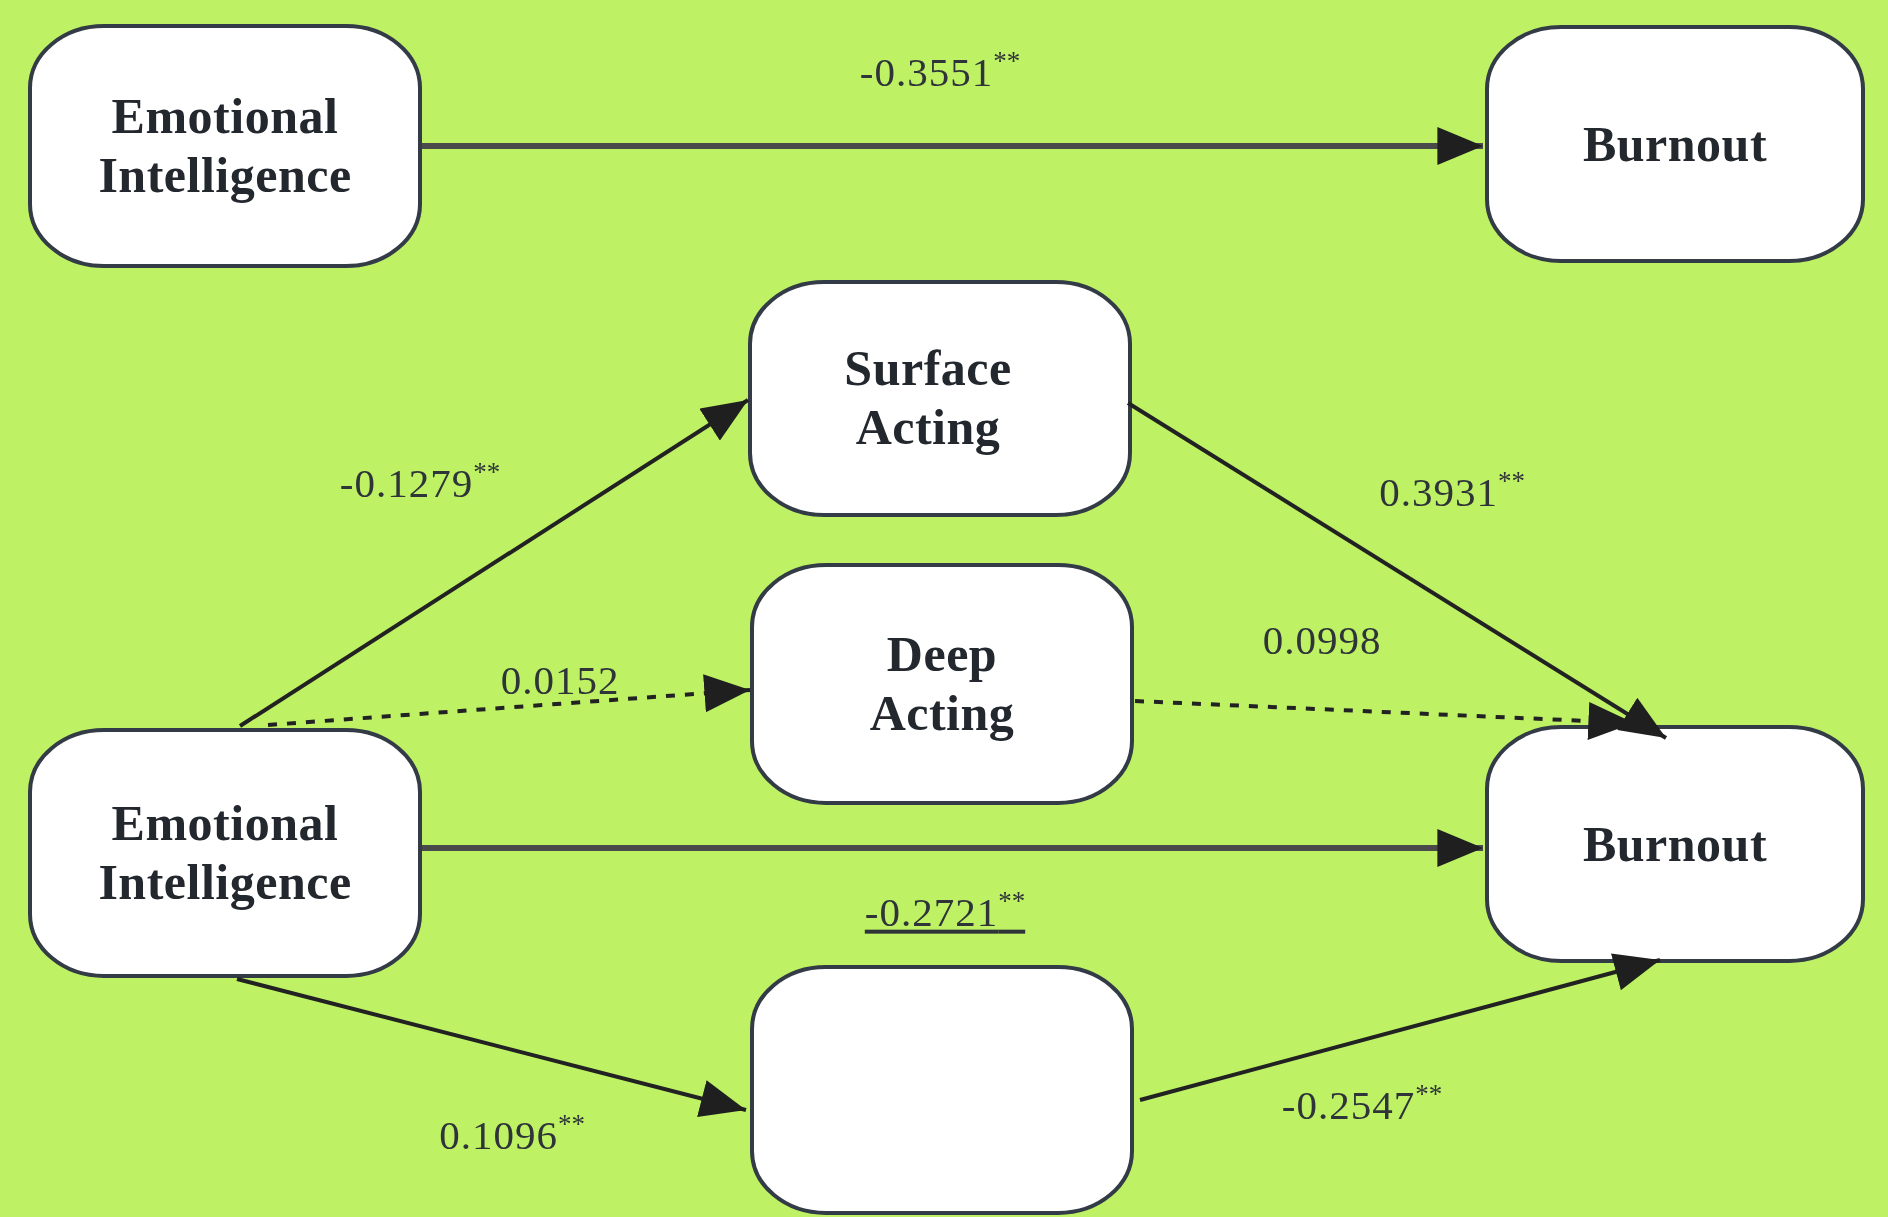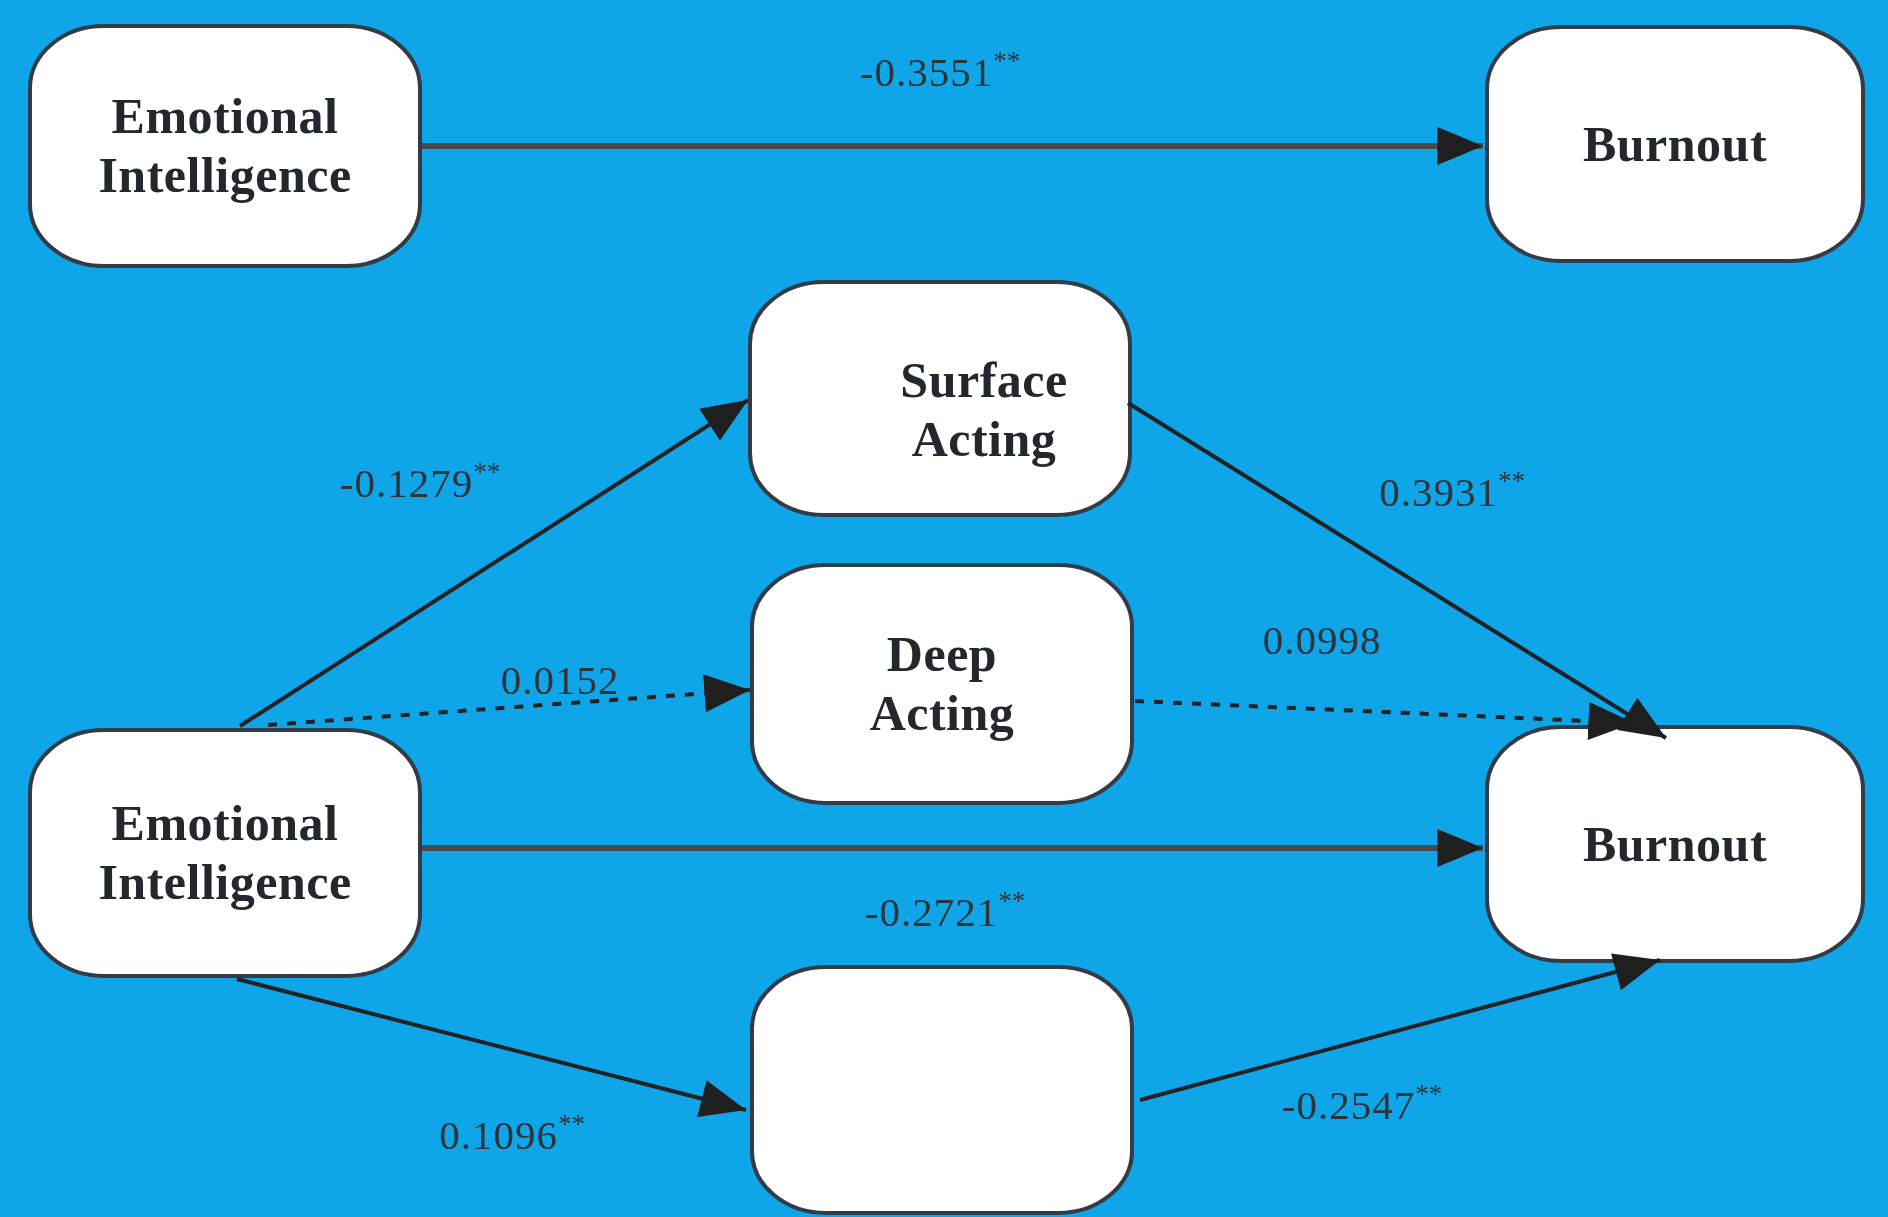--- a/index.html
+++ b/index.html
@@ -1,20 +1,20 @@
 <!DOCTYPE html>
 <html><head>
 <meta charset="utf-8">
 <style>
   html, body { margin: 0; padding: 0; background: #ffffff; }
   .canvas {
     position: relative;
     width: 1888px;
     height: 1217px;
-    background: #0ea5e9;
+    background: #bef264;
     overflow: hidden;
     font-family: "Liberation Serif", "DejaVu Serif", serif;
   }
   svg.wires {
     position: absolute;
     left: 0; top: 0;
     width: 1888px; height: 1217px;
   }
   .node-label {
     position: absolute;
@@ -75,37 +75,37 @@
     <line x1="1128" y1="403" x2="1666" y2="738" stroke="#222222" stroke-width="4" marker-end="url(#arrow)"></line>
 
     <line x1="1135" y1="701" x2="1634" y2="723" stroke="#222222" stroke-width="4" stroke-dasharray="9 10" marker-end="url(#arrow)"></line>
 
     <line x1="1140" y1="1100" x2="1660" y2="960" stroke="#222222" stroke-width="4" marker-end="url(#arrow)"></line>
   </svg>
 
   <div class="node-label" style="left:225px; top:146px;">Emotional
 Intelligence</div>
   <div class="node-label" style="left:1675px; top:144px;">Burnout</div>
-  <div class="node-label" style="left:984px; top:398px;margin-top:12px;">Surface
+  <div class="node-label" style="left:928px; top:398px;">Surface
 Acting</div>
   <div class="node-label" style="left:942px; top:684px;">Deep
 Acting</div>
   <div class="node-label" style="left:225px; top:853px;">Emotional
 Intelligence</div>
   <div class="node-label" style="left:1675px; top:844px;">Burnout</div>
 
   <div class="coef" style="left:940px; top:72px;"><span>-0.3551</span><sup>**</sup></div>
 
   <div class="coef" style="left:420px; top:483px;"><span>-0.1279</span><sup>**</sup></div>
 
   <div class="coef" style="left:560px; top:680px;"><span>0.0152</span><sup></sup></div>
 
   <div class="coef" style="left:1452px; top:492px;"><span>0.3931</span><sup>**</sup></div>
 
   <div class="coef" style="left:1322px; top:640px;"><span>0.0998</span><sup></sup></div>
 
-  <div class="coef" style="left:945px; top:912px;"><span>-0.2721</span><sup>**</sup></div>
+  <div class="coef" style="left:945px; top:912px;text-decoration:underline;"><span>-0.2721</span><sup>**</sup></div>
 
   <div class="coef" style="left:512px; top:1135px;"><span>0.1096</span><sup>**</sup></div>
 
   <div class="coef" style="left:1362px; top:1105px;"><span>-0.2547</span><sup>**</sup></div>
 
 </div>
 
 </body></html>

